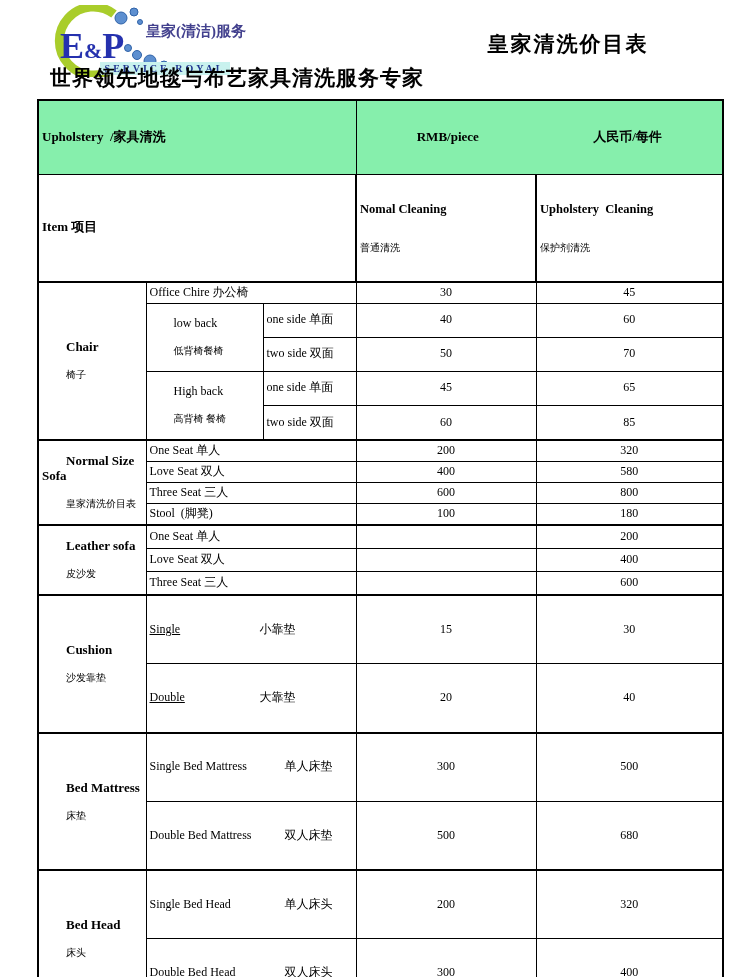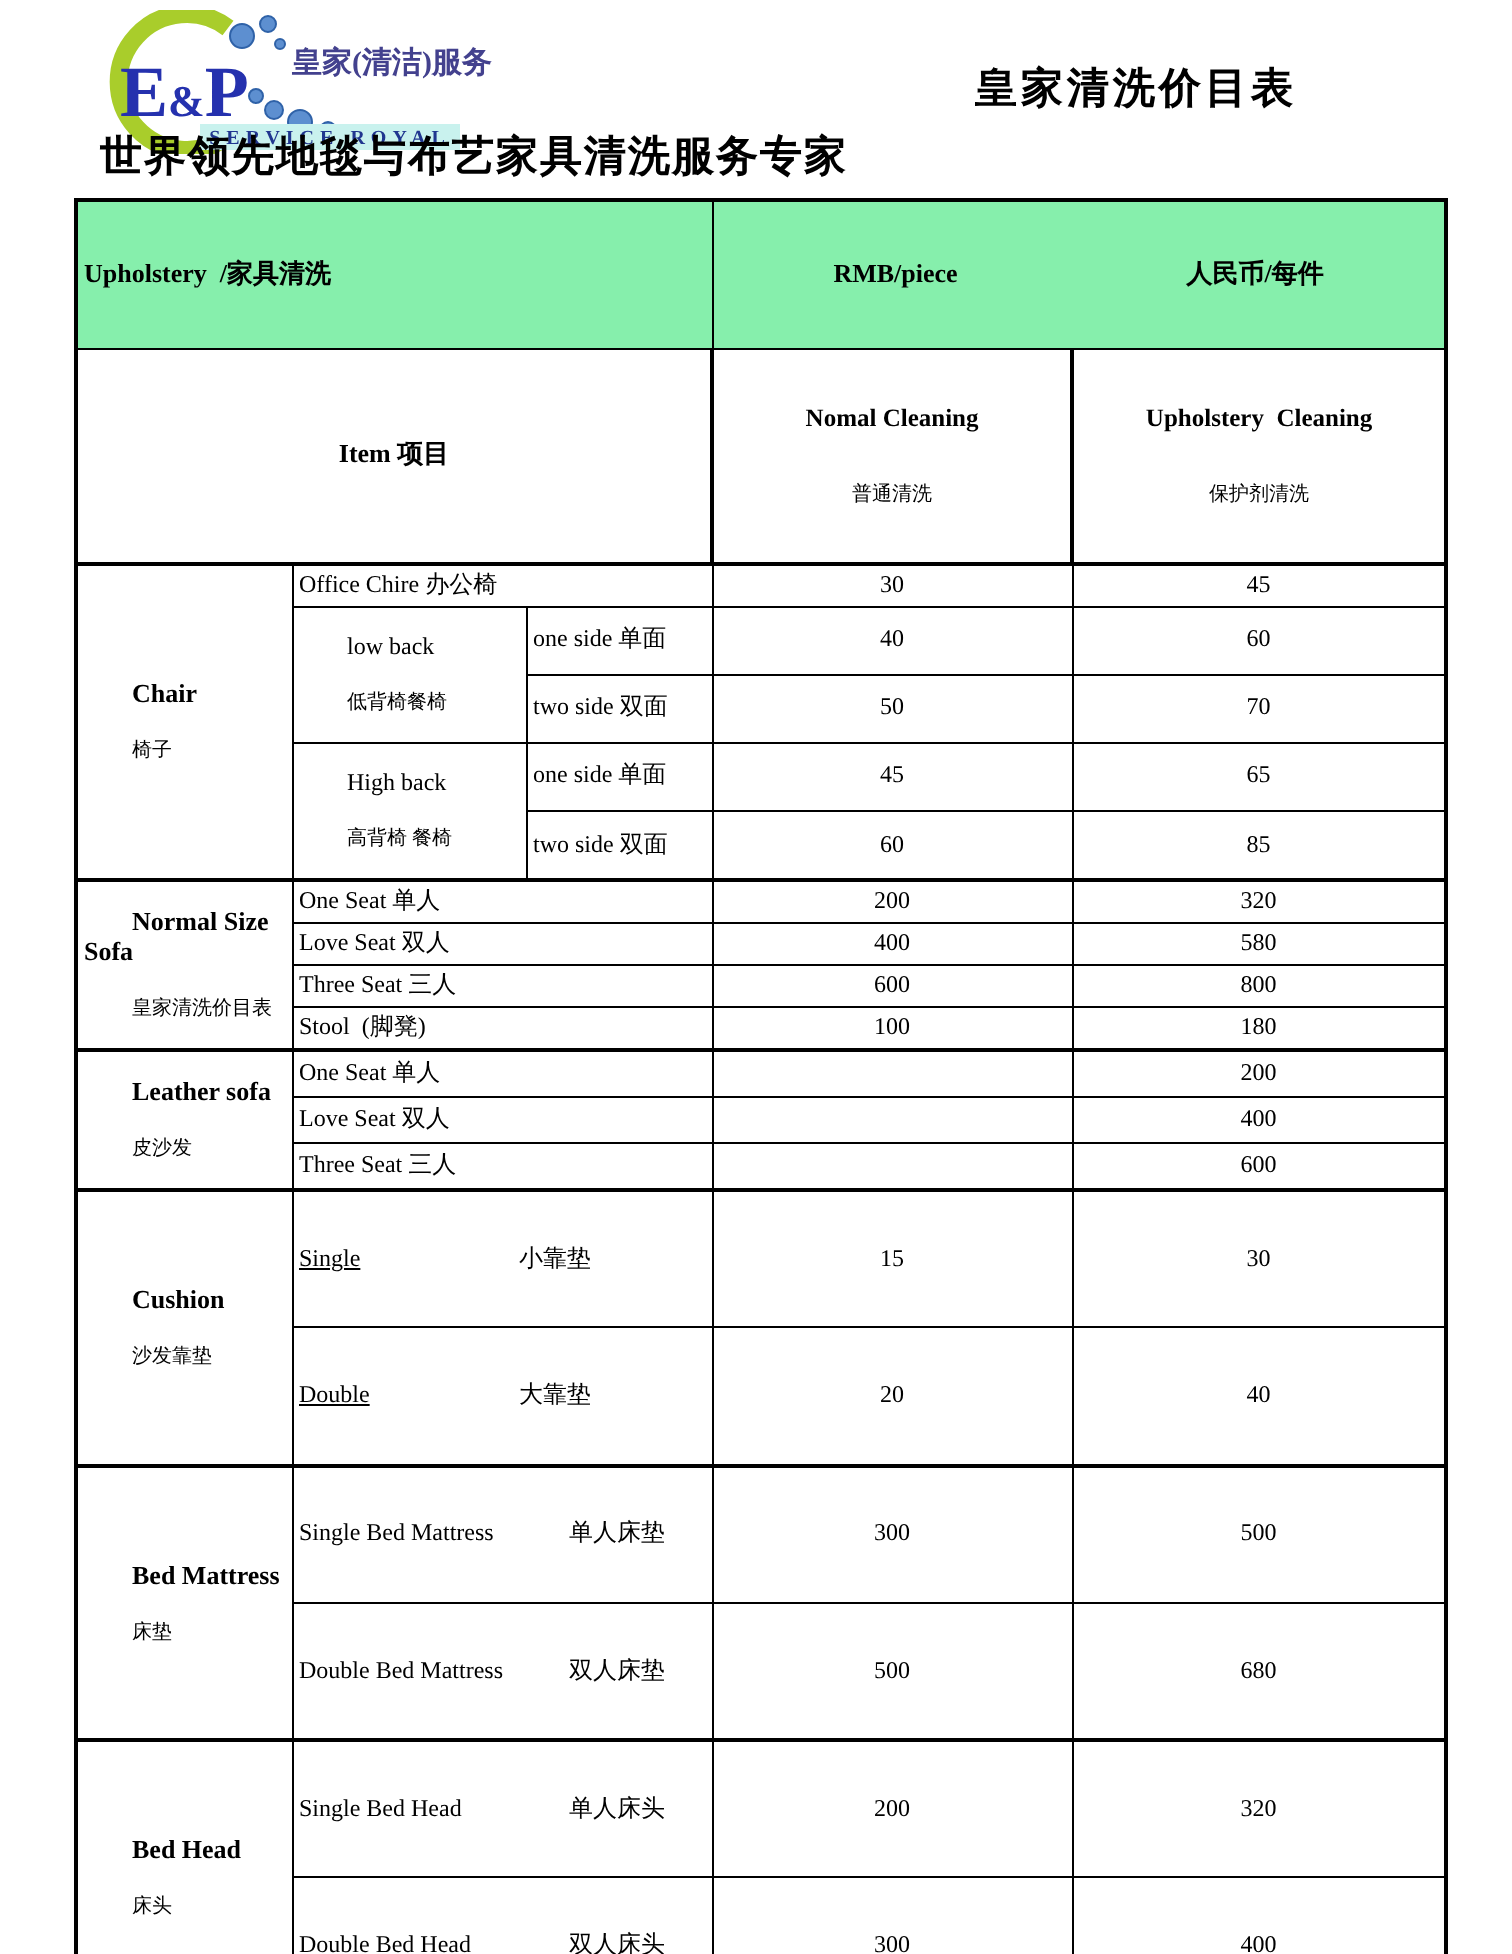--- a/index.html
+++ b/index.html
@@ -11,21 +11,21 @@
   .tagline{position:absolute;left:50px;top:64px;font-size:21px;font-weight:bold;
            font-family:"DejaVu Sans","Liberation Sans",sans-serif;letter-spacing:1px;}
   .doc-title{position:absolute;left:448px;top:30px;width:240px;text-align:center;
              font-size:21px;font-weight:bold;margin:0;letter-spacing:2px;}
   
   table.t{border-collapse:collapse;table-layout:fixed;width:685px;margin-left:37px;
           border:2px solid #000;}
   table.t td{border:1px solid #000;padding:0 3px;height:20px;font-size:12px;
              line-height:1.12;overflow:hidden;white-space:pre-wrap;vertical-align:middle;}
   tr.gray td{background:#86efac;font-weight:bold;font-size:13px;height:20px;}
-  tr.colhead td{text-align:center;border-bottom:2px solid #000;height:42px;}
+  tr.colhead td{border-bottom:2px solid #000;height:42px;}
   tr.gsep td{border-top:2px solid #000;}
   td.num{text-align:center;font-size:13px;border-left:2px solid #000;}
   td.cat .b{font-weight:bold;font-size:13px;}
   .cn{font-size:10px;}
   .unit-flex{display:flex;justify-content:space-around;align-items:center;}
   .split{display:flex;}
   .split .w135{display:inline-block;width:135px;}
   .split .w110{display:inline-block;width:110px;text-decoration:underline;}
   .hcell .en{font-weight:bold;font-size:12.5px;display:block;}
   .hcell .cn{display:block;}

